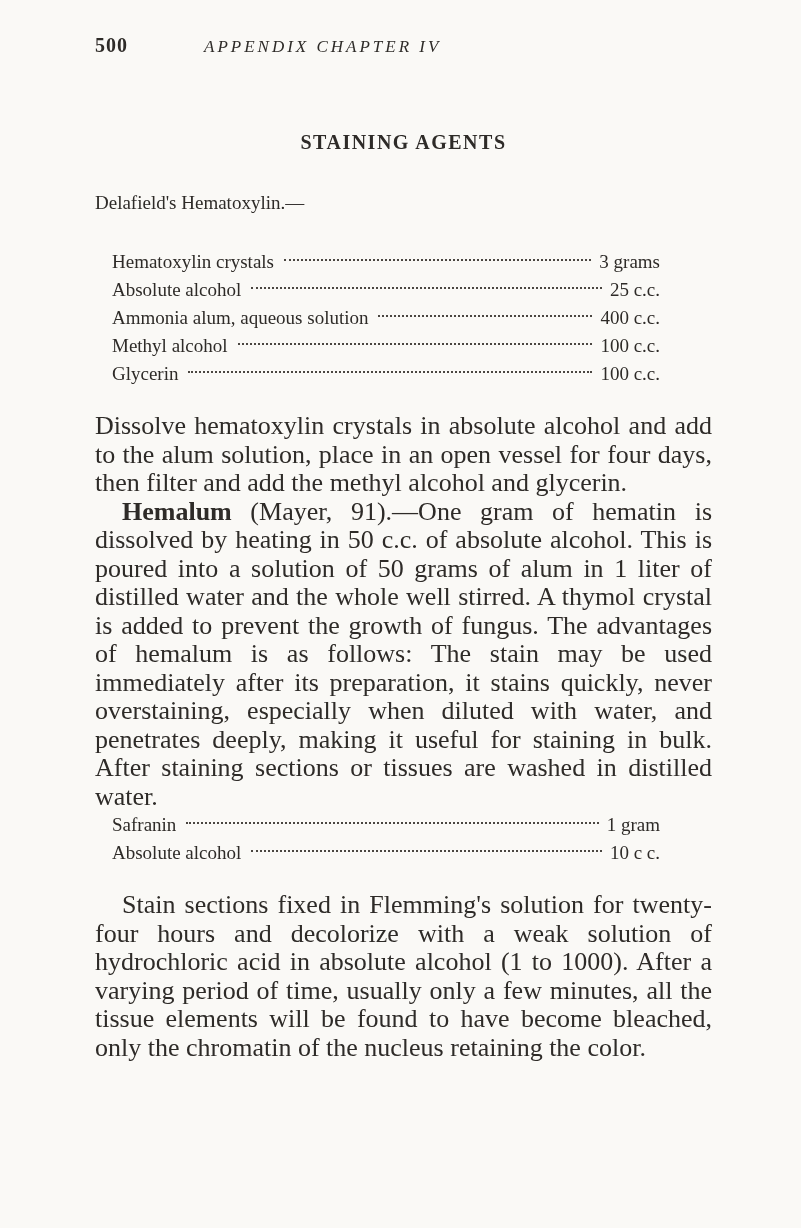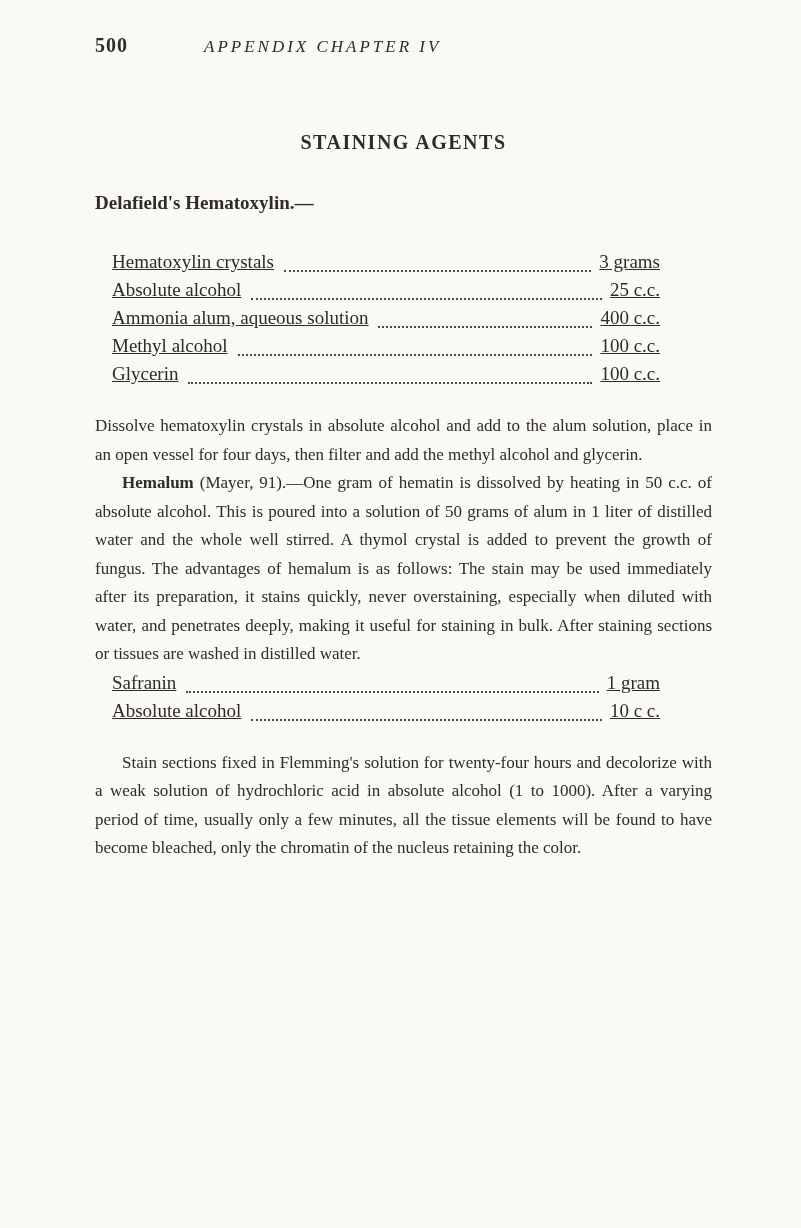--- a/index.html
+++ b/index.html
@@ -37,53 +37,52 @@
   }
   .page-title {
     font-size: 20px;
     font-weight: bold;
     letter-spacing: 1.5px;
     text-align: center;
     margin: 8px 0 38px 0;
   }
   .section-heading {
     font-size: 19px;
-    font-weight: bold;
+    font-weight: normal;
     margin: 9px 0 34px 0;
   }
   .section-heading.spaced-top {
     margin-top: 26px;
   }
   .recipe {
     padding-left: 17px;
     padding-right: 52px;
     margin-bottom: 24px;
   }
   .recipe-row {
     display: flex;
-    align-items: flex-end;
+    align-items: center;
     font-size: 19px;
     line-height: 28px;
-    text-decoration: underline;
   }
   .ingredient {
     white-space: nowrap;
   }
   .leader {
     flex: 1;
     margin: 0 8px 4px 10px;
     border-bottom: 2px dotted #4a4641;
     min-width: 30px;
   }
   .amount {
     white-space: nowrap;
     text-align: right;
   }
   .body-para {
-    font-size: 17px;
+    font-size: 26px;
     line-height: 28.5px;
     text-align: justify;
     margin: 0;
   }
   .body-para.indent {
     text-indent: 27px;
   }
   .bold-lead {
     font-weight: bold;
   }

